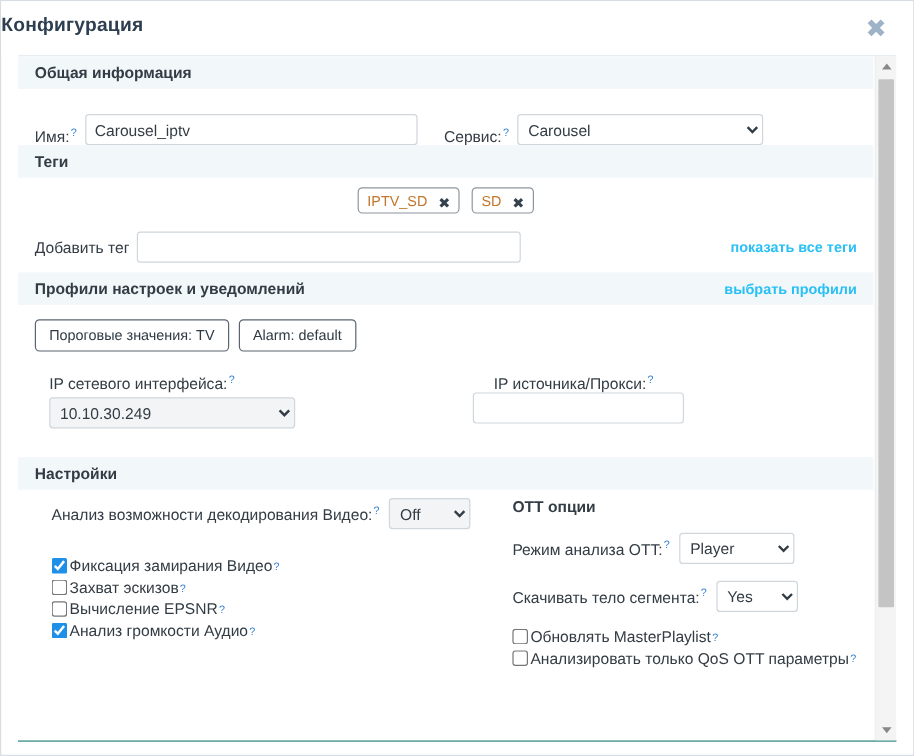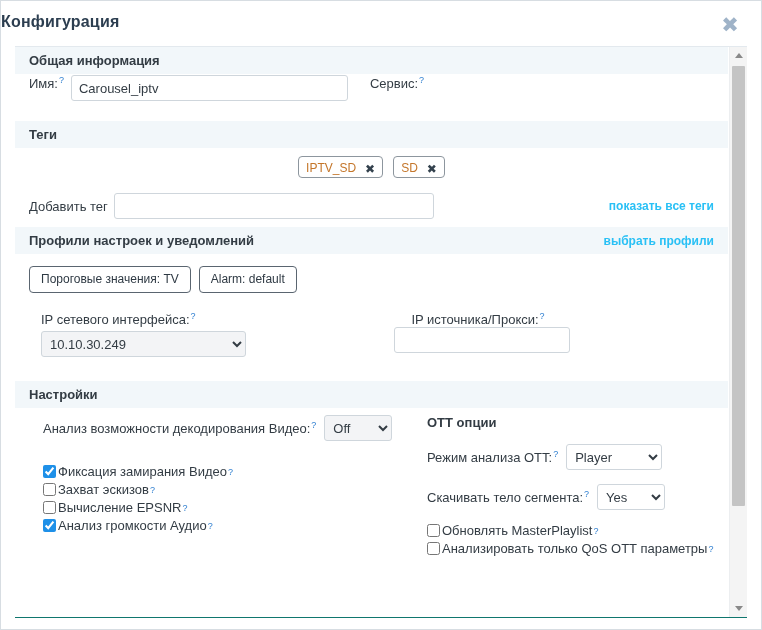--- a/index.html
+++ b/index.html
@@ -166,21 +166,21 @@
     height: 26px;
     padding: 2px 4px;
     outline: none;
     cursor: pointer;
   }
   select.shaded { background: #f3f4f6; }
 
   
   .gi-row {
     display: flex;
-    align-items: flex-start;
+    align-items: flex-end;
     height: 46px;
     padding: 0 14px;
   }
   .gi-row .lbl { margin-right: 7px; }
   #name-input { width: 277px; }
   #service-select { width: 205px; }
 
   
   .tag-area {
     height: 36px;
@@ -329,20 +329,23 @@
       </div>
 
       <div class="gi-row">
         <span class="lbl">
           <span>Имя:</span><span class="help">?</span>
         </span>
         <input type="text" id="name-input" value="Carousel_iptv" style="">
         <span class="lbl" style="margin-left:22px">
           <span>Сервис:</span><span class="help">?</span>
         </span>
+        <select id="service-select">
+          <option>Carousel</option>
+        </select>
       </div>
 
       <div class="section-head">
         <span>Теги</span>
       </div>
 
       <div class="tag-area">
         <span class="tag-chip">
           <span>IPTV_SD</span>
           <span class="x">✖</span>

